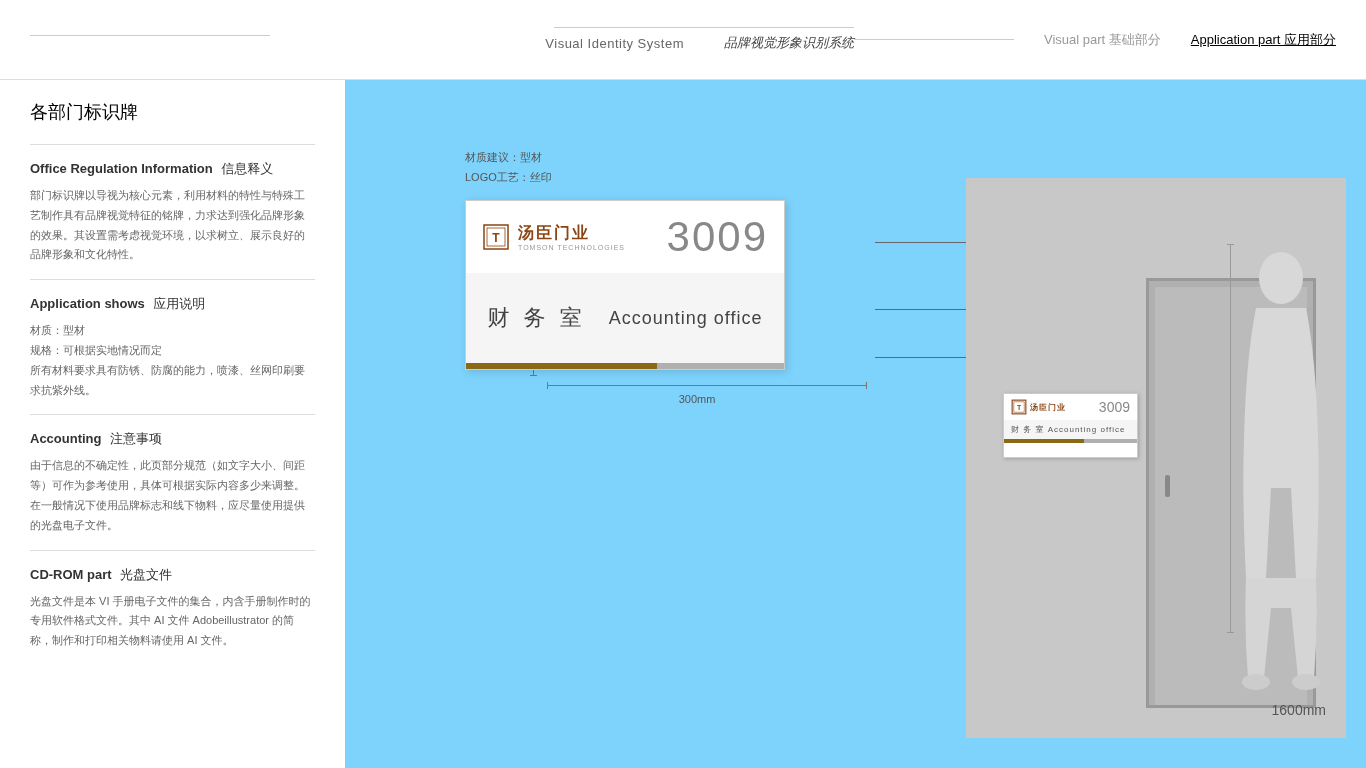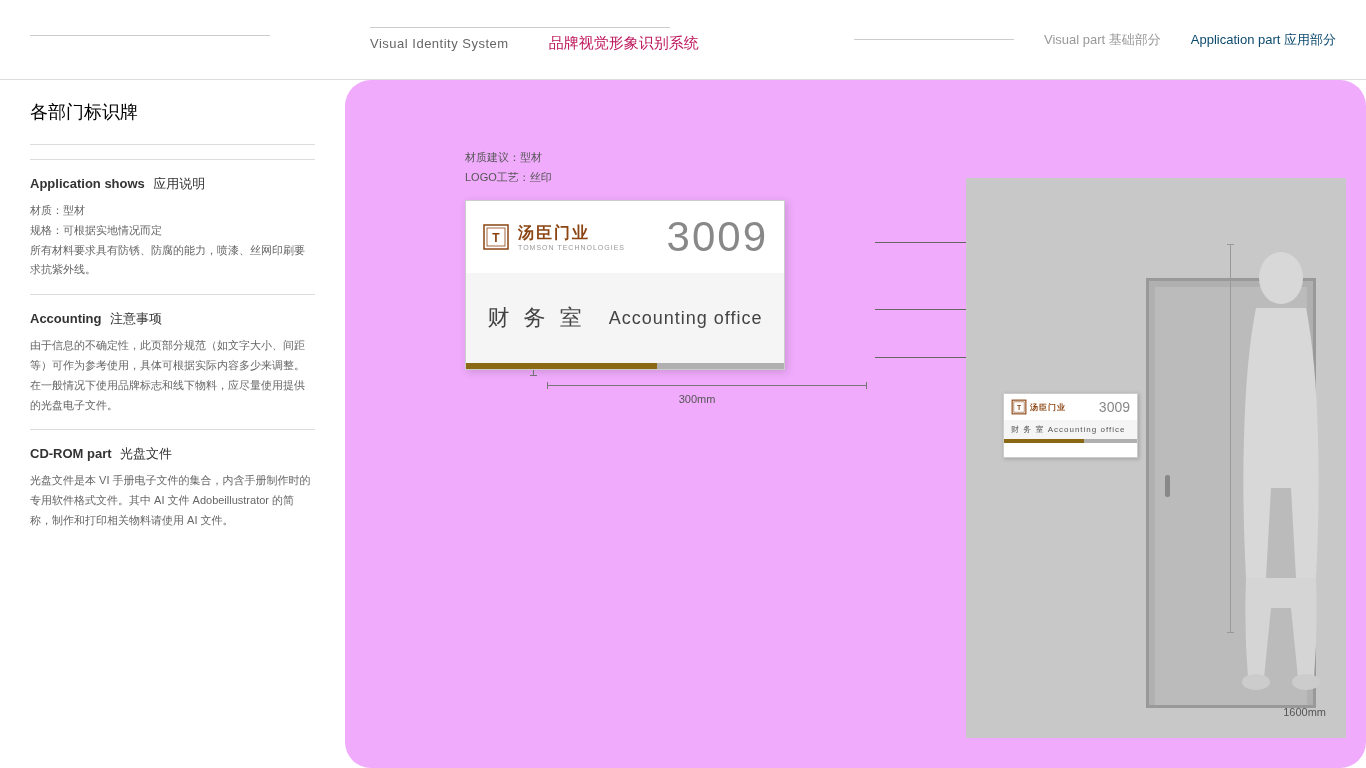--- a/index.html
+++ b/index.html
@@ -28,31 +28,33 @@
       color: #333;
       margin-right: 20px;
       flex: 0 0 auto;
     }
     .header-vis-system {
       font-size: 13px;
       color: #666;
       letter-spacing: 0.5px;
     }
     .header-vis-cn {
-      font-size: 15px;
-      color: #be185d;
+      font-size: 13px;
+      color: #404040;
+      font-style: italic;
     }
     .header-basic {
       font-size: 13px;
       color: #999;
     }
     .header-app {
       font-size: 13px;
-      color: #0c4a6e;
+      color: #000000;
       font-weight: 500;
+      text-decoration: underline;
     }
 
     
     .main {
       display: flex;
       flex: 1;
       overflow: hidden;
     }
 
     
@@ -97,24 +99,23 @@
     .section-body {
       font-size: 11px;
       color: #666;
       line-height: 1.8;
       margin-bottom: 4px;
     }
 
     
     .content {
       flex: 1;
-      background: #f0abfc;
+      background: #7dd3fc;
       position: relative;
       overflow: hidden;
-      border-radius: 26px;
     }
 
     
     .material-notes {
       position: absolute;
       left: 120px;
       top: 68px;
       font-size: 11px;
       color: #555;
       line-height: 1.8;
@@ -205,41 +206,48 @@
     }
   </style>
 </head>
 <body>
 
 <div class="header">
   <div style="display:flex; flex-direction:column; width:340px; flex-shrink:0;">
     <div style="width:240px; height:1px; background:#ccc; margin-bottom:8px;"></div>
   </div>
 
-  <div style="flex:1; display:flex; flex-direction:column; align-items:flex-start; justify-content:center;">
+  <div style="flex:1; display:flex; flex-direction:column; align-items:flex-end; justify-content:center;">
     <div style="width:300px; height:1px; background:#ccc; margin-bottom:6px;"></div>
     <div style="display:flex; gap:40px; align-items:center;">
       <span class="header-vis-system">Visual Identity System</span>
       <span class="header-vis-cn">品牌视觉形象识别系统</span>
     </div>
   </div>
 
   <div style="display:flex; align-items:center; gap:30px; flex-shrink:0;">
     <div style="width:160px; height:1px; background:#ccc;"></div>
     <span class="header-basic">Visual part  基础部分</span>
     <span class="header-app">Application part  应用部分</span>
   </div>
 </div>
 
 <div class="main">
 
   <div class="sidebar">
     <h2 class="sidebar-title">各部门标识牌</h2>
     <div class="sidebar-divider"></div>
 
+    <div>
+      <div class="section-heading">
+        <span class="section-heading-en">Office Regulation Information</span>
+        <span class="section-heading-cn">信息释义</span>
+      </div>
+      <p class="section-body">部门标识牌以导视为核心元素，利用材料的特性与特殊工艺制作具有品牌视觉特征的铭牌，力求达到强化品牌形象的效果。其设置需考虑视觉环境，以求树立、展示良好的品牌形象和文化特性。</p>
+    </div>
 
     <div class="sidebar-divider"></div>
 
     <div>
       <div class="section-heading">
         <span class="section-heading-en">Application shows</span>
         <span class="section-heading-cn">应用说明</span>
       </div>
       <p class="section-body" style="white-space:pre-line;">材质：型材
 规格：可根据实地情况而定
@@ -354,21 +362,21 @@
         <ellipse cx="55" cy="40" rx="22" ry="26" fill="#d8d8d8"></ellipse>
 
         <path d="M30 70 Q20 120 18 200 Q16 260 20 340 L40 340 L45 250 L55 250 L65 250 L70 340 L90 340 Q94 260 92 200 Q90 120 80 70 Z" fill="#d8d8d8"></path>
 
         <path d="M20 340 Q18 390 22 440 L38 440 L45 370 L55 370 L65 370 L72 440 L88 440 Q92 390 90 340 Z" fill="#d5d5d5"></path>
 
         <ellipse cx="30" cy="444" rx="14" ry="8" fill="#ccc"></ellipse>
         <ellipse cx="80" cy="444" rx="14" ry="8" fill="#ccc"></ellipse>
       </svg>
 
-      <div style="position:absolute; right:20px; bottom:20px; font-size:11px; color:#555;">1600mm</div>
+      <div style="position:absolute; right:20px; bottom:20px; font-size:14px; color:#555;">1600mm</div>
 
       <div style="position:absolute; right:115px; top:66px; width:1px; height:388px; background:#999;"></div>
       <div style="position:absolute; right:112px; top:66px; width:7px; height:1px; background:#999;"></div>
       <div style="position:absolute; right:112px; top:454px; width:7px; height:1px; background:#999;"></div>
     </div>
 
   </div>
 
 </div>
 

